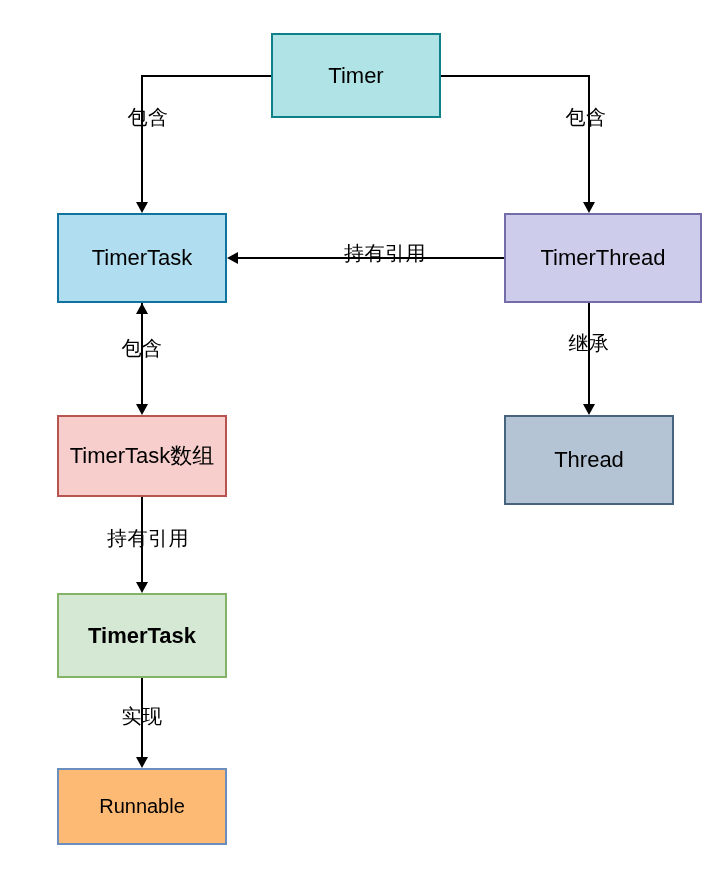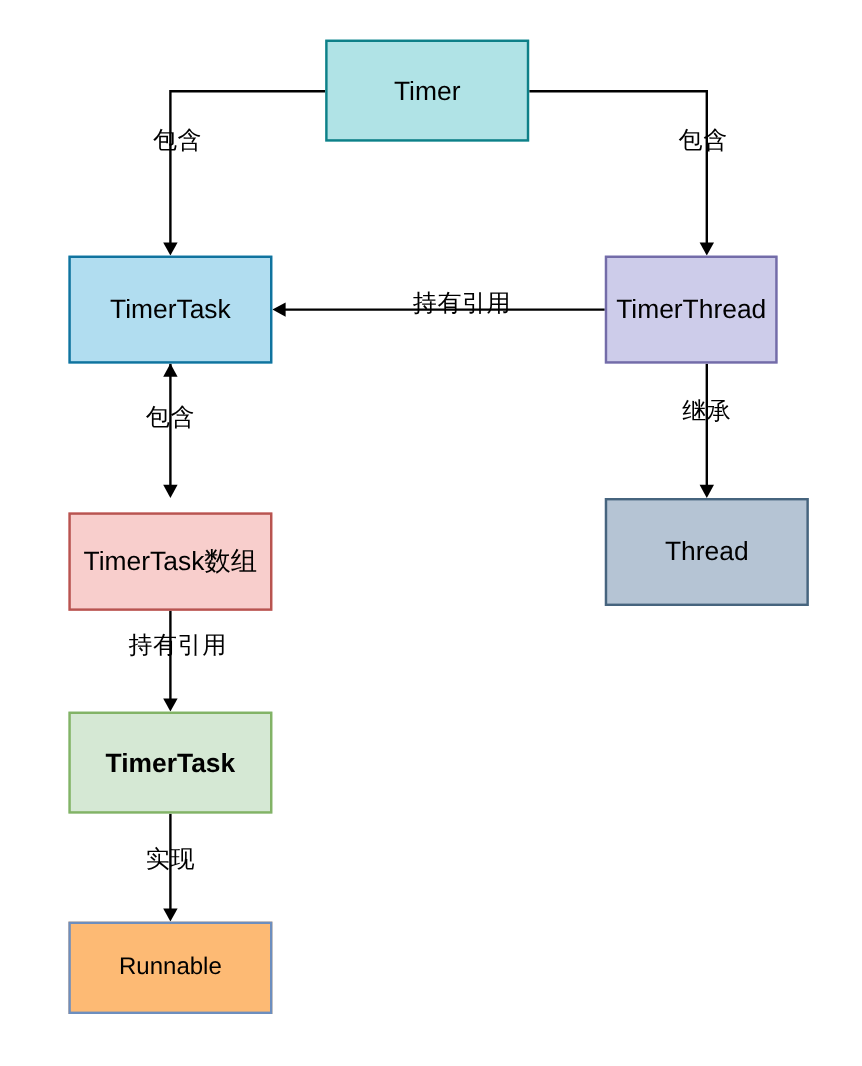--- a/index.html
+++ b/index.html
@@ -82,24 +82,24 @@
       <polygon points="136,757 148,757 142,768" fill="#000000"></polygon>
     </svg>
 
   <div id="nodes-layer">
       <div class="node" style="left: 271px; top: 33px; width: 170px; height: 85px; background: rgb(176, 227, 230); border-color: rgb(14, 128, 136); font-size: 22px;">
         <span class="node-label">Timer</span>
       </div>
       <div class="node" style="left: 57px; top: 213px; width: 170px; height: 90px; background: rgb(177, 221, 240); border-color: rgb(16, 115, 158); font-size: 22px;">
         <span class="node-label">TimerTask</span>
       </div>
-      <div class="node" style="left: 504px; top: 213px; width: 144px; height: 90px; background: rgb(205, 204, 234); border-color: rgb(115, 108, 168); font-size: 22px;">
+      <div class="node" style="left: 504px; top: 213px; width: 198px; height: 90px; background: rgb(205, 204, 234); border-color: rgb(115, 108, 168); font-size: 22px;">
         <span class="node-label">TimerThread</span>
       </div>
-      <div class="node" style="left: 57px; top: 415px; width: 170px; height: 82px; background: rgb(248, 206, 204); border-color: rgb(184, 84, 80); font-size: 22px; margin-top: 12px;">
+      <div class="node" style="left: 57px; top: 415px; width: 170px; height: 82px; background: rgb(248, 206, 204); border-color: rgb(184, 84, 80); font-size: 22px;">
         <span class="node-label">TimerTask数组</span>
       </div>
       <div class="node" style="left: 504px; top: 415px; width: 170px; height: 90px; background: rgb(181, 196, 212); border-color: rgb(70, 100, 126); font-size: 22px;">
         <span class="node-label">Thread</span>
       </div>
       <div class="node" style="left: 57px; top: 593px; width: 170px; height: 85px; background: rgb(213, 232, 212); border-color: rgb(130, 179, 102); font-size: 22px; font-weight: bold;">
         <span class="node-label">TimerTask</span>
       </div>
       <div class="node" style="left: 57px; top: 768px; width: 170px; height: 77px; background: #fdba74; border-color: rgb(108, 142, 191); font-size: 20px;">
         <span class="node-label">Runnable</span>

